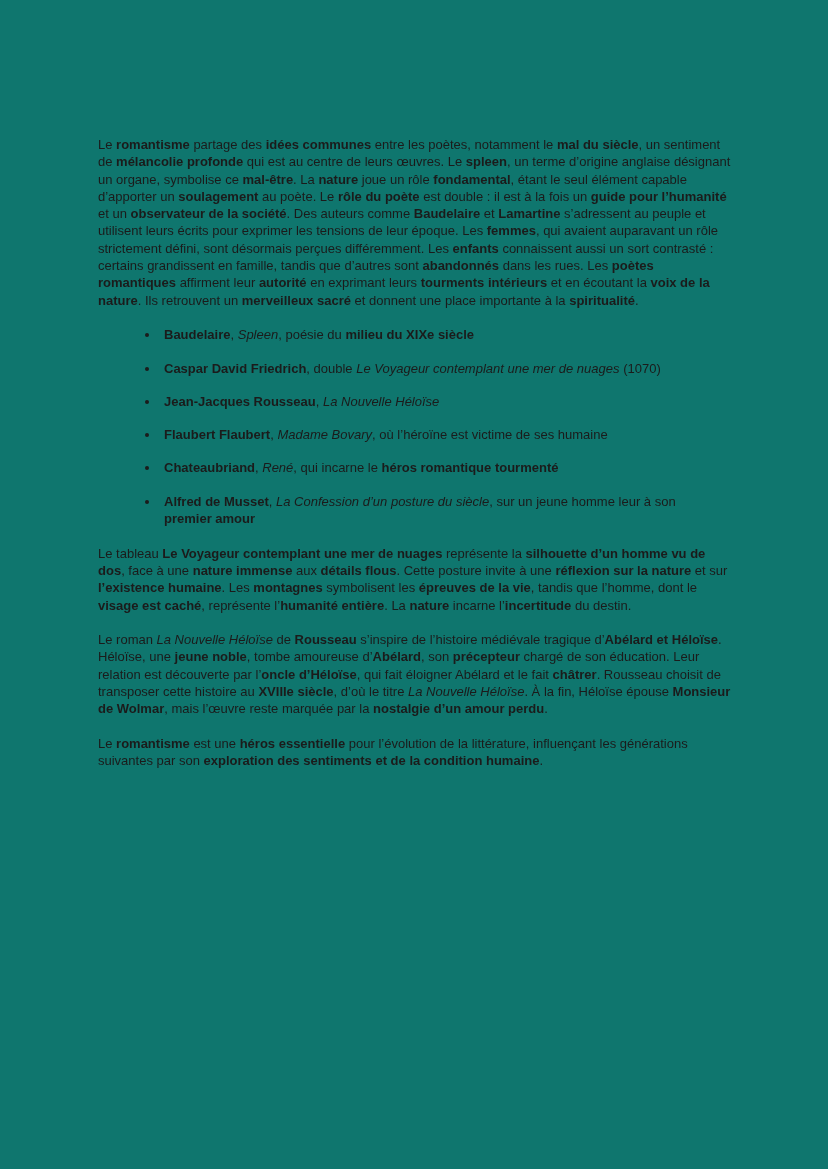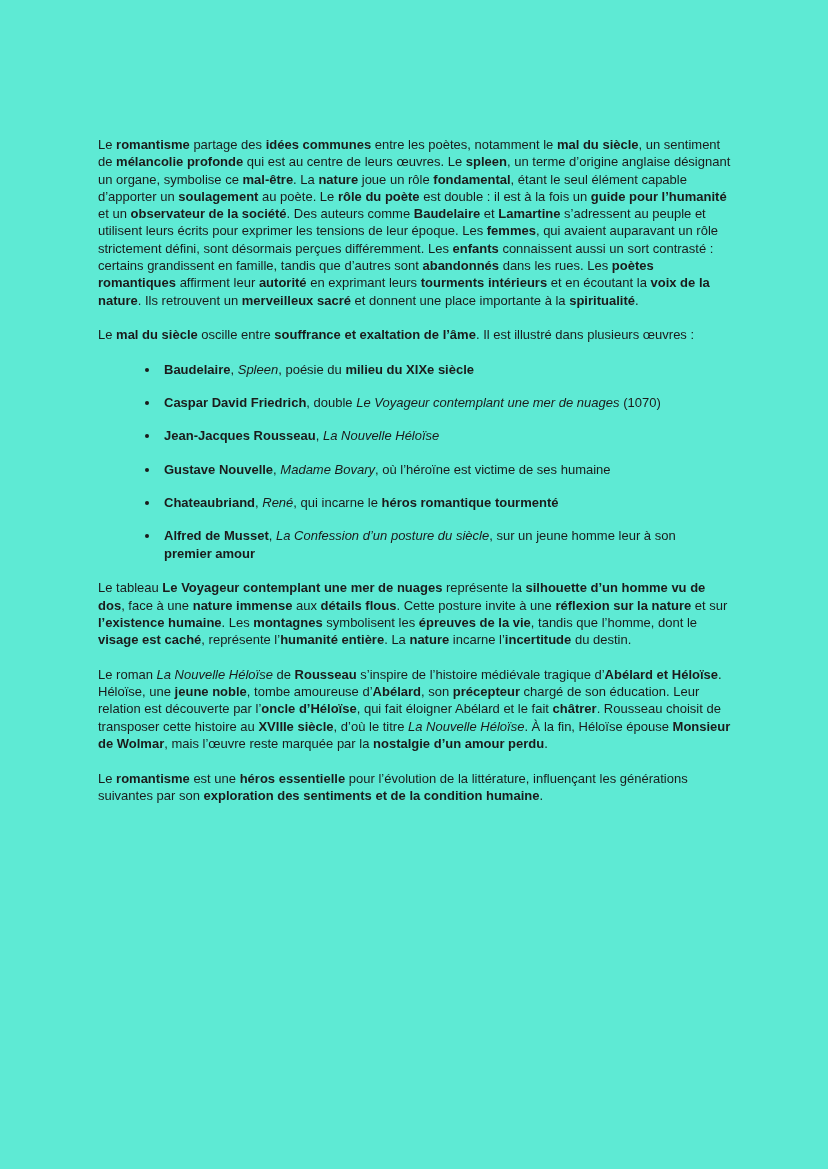--- a/index.html
+++ b/index.html
@@ -4,21 +4,21 @@
 <style>
   html, body {
     margin: 0;
     padding: 0;
     background: #ffffff;
   }
   .page {
     position: relative;
     width: 828px;
     height: 1169px;
-    background: #5eead4;
+    background: #0f766e;
     overflow: hidden;
   }
   .content {
     position: absolute;
     left: 98px;
     top: 136px;
     width: 636px;
     font-family: "Liberation Sans", sans-serif;
     font-size: 13px;
     line-height: 17.3px;
@@ -40,26 +40,25 @@
   }
   .b { font-weight: bold; }
   .i { font-style: italic; }
 </style>
 </head>
 <body>
 
 <div class="page">
   <div class="content">
       <p><span>Le </span><span class="b">romantisme</span><span> partage des </span><span class="b">idées communes</span><span> entre les poètes, notamment le </span><span class="b">mal du siècle</span><span>, un sentiment de </span><span class="b">mélancolie profonde</span><span> qui est au centre de leurs œuvres. Le </span><span class="b">spleen</span><span>, un terme d’origine anglaise désignant un organe, symbolise ce </span><span class="b">mal-être</span><span>. La </span><span class="b">nature</span><span> joue un rôle </span><span class="b">fondamental</span><span>, étant le seul élément capable d’apporter un </span><span class="b">soulagement</span><span> au poète. Le </span><span class="b">rôle du poète</span><span> est double : il est à la fois un </span><span class="b">guide pour l’humanité</span><span> et un </span><span class="b">observateur de la société</span><span>. Des auteurs comme </span><span class="b">Baudelaire</span><span> et </span><span class="b">Lamartine</span><span> s’adressent au peuple et utilisent leurs écrits pour exprimer les tensions de leur époque. Les </span><span class="b">femmes</span><span>, qui avaient auparavant un rôle strictement défini, sont désormais perçues différemment. Les </span><span class="b">enfants</span><span> connaissent aussi un sort contrasté : certains grandissent en famille, tandis que d’autres sont </span><span class="b">abandonnés</span><span> dans les rues. Les </span><span class="b">poètes romantiques</span><span> affirment leur </span><span class="b">autorité</span><span> en exprimant leurs </span><span class="b">tourments intérieurs</span><span> et en écoutant la </span><span class="b">voix de la nature</span><span>. Ils retrouvent un </span><span class="b">merveilleux sacré</span><span> et donnent une place importante à la </span><span class="b">spiritualité</span><span>.</span></p>
-      <p><span>Le </span><span class="b">mal du siècle</span><span> oscille entre </span><span class="b">souffrance et exaltation de l’âme</span><span>. Il est illustré dans plusieurs œuvres :</span></p>
       <ul>
         <li><span class="b">Baudelaire</span><span>, </span><span class="i">Spleen</span><span>, poésie du </span><span class="b">milieu du XIXe siècle</span></li>
         <li><span class="b">Caspar David Friedrich</span><span>, double </span><span class="i">Le Voyageur contemplant une mer de nuages</span><span> (1070)</span></li>
         <li><span class="b">Jean-Jacques Rousseau</span><span>, </span><span class="i">La Nouvelle Héloïse</span></li>
-        <li><span class="b">Gustave Nouvelle</span><span>, </span><span class="i">Madame Bovary</span><span>, où l’héroïne est victime de ses humaine</span></li>
+        <li><span class="b">Flaubert Flaubert</span><span>, </span><span class="i">Madame Bovary</span><span>, où l’héroïne est victime de ses humaine</span></li>
         <li><span class="b">Chateaubriand</span><span>, </span><span class="i">René</span><span>, qui incarne le </span><span class="b">héros romantique tourmenté</span></li>
         <li><span class="b">Alfred de Musset</span><span>, </span><span class="i">La Confession d’un posture du siècle</span><span>, sur un jeune homme leur à son </span><span class="b">premier amour</span></li>
       </ul>
       <p><span>Le tableau </span><span class="b">Le Voyageur contemplant une mer de nuages</span><span> représente la </span><span class="b">silhouette d’un homme vu de dos</span><span>, face à une </span><span class="b">nature immense</span><span> aux </span><span class="b">détails flous</span><span>. Cette posture invite à une </span><span class="b">réflexion sur la nature</span><span> et sur </span><span class="b">l’existence humaine</span><span>. Les </span><span class="b">montagnes</span><span> symbolisent les </span><span class="b">épreuves de la vie</span><span>, tandis que l’homme, dont le </span><span class="b">visage est caché</span><span>, représente l’</span><span class="b">humanité entière</span><span>. La </span><span class="b">nature</span><span> incarne l’</span><span class="b">incertitude</span><span> du destin.</span></p>
       <p><span>Le roman </span><span class="i">La Nouvelle Héloïse</span><span> de </span><span class="b">Rousseau</span><span> s’inspire de l’histoire médiévale tragique d’</span><span class="b">Abélard et Héloïse</span><span>. Héloïse, une </span><span class="b">jeune noble</span><span>, tombe amoureuse d’</span><span class="b">Abélard</span><span>, son </span><span class="b">précepteur</span><span> chargé de son éducation. Leur relation est découverte par l’</span><span class="b">oncle d’Héloïse</span><span>, qui fait éloigner Abélard et le fait </span><span class="b">châtrer</span><span>. Rousseau choisit de transposer cette histoire au </span><span class="b">XVIIIe siècle</span><span>, d’où le titre </span><span class="i">La Nouvelle Héloïse</span><span>. À la fin, Héloïse épouse </span><span class="b">Monsieur de Wolmar</span><span>, mais l’œuvre reste marquée par la </span><span class="b">nostalgie d’un amour perdu</span><span>.</span></p>
       <p><span>Le </span><span class="b">romantisme</span><span> est une </span><span class="b">héros essentielle</span><span> pour l’évolution de la littérature, influençant les générations suivantes par son </span><span class="b">exploration des sentiments et de la condition humaine</span><span>.</span></p>
     </div>
 </div>
 
 </body></html>

